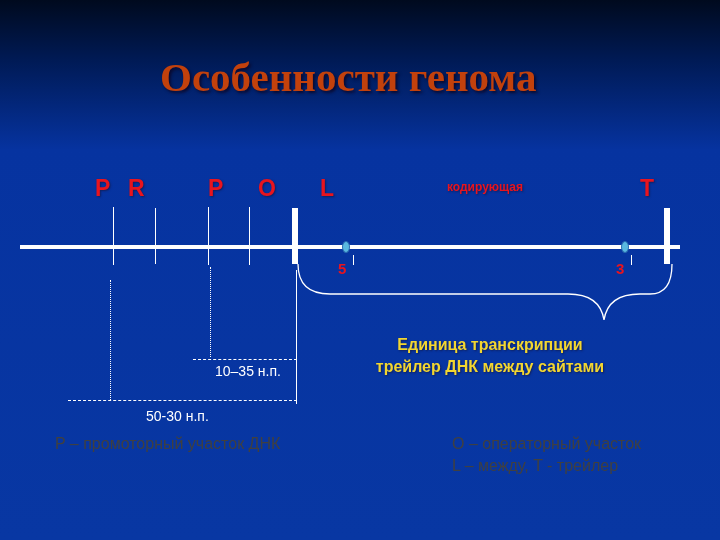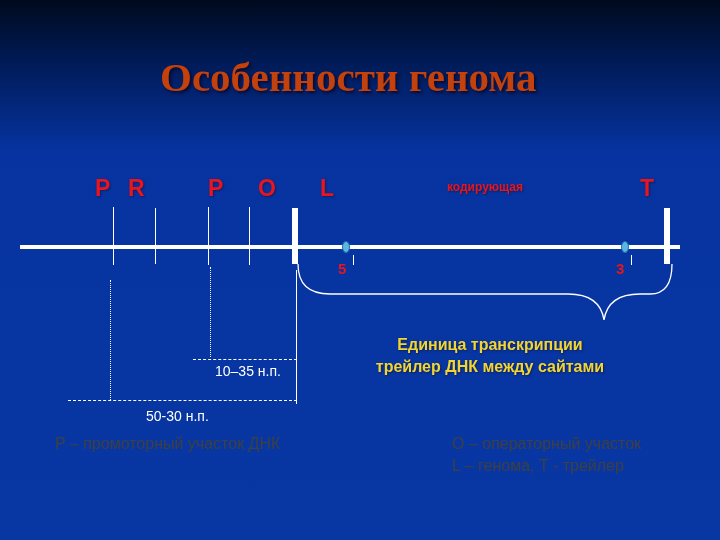--- a/index.html
+++ b/index.html
@@ -82,14 +82,14 @@
 <div class="abs unit">
   <div>Единица транскрипции</div>
   <div>трейлер ДНК между сайтами</div>
 </div>
 
 <div class="abs legend" style="left:55px; top:433px;">
   <div>P – промоторный участок ДНК</div>
 </div>
 <div class="abs legend" style="left:412px; top:433px;margin-left:40px;">
   <div>O – операторный участок</div>
-  <div>L – генома, T - трейлер</div>
+  <div>L – между, T - трейлер</div>
 </div>
 
 </body></html>

